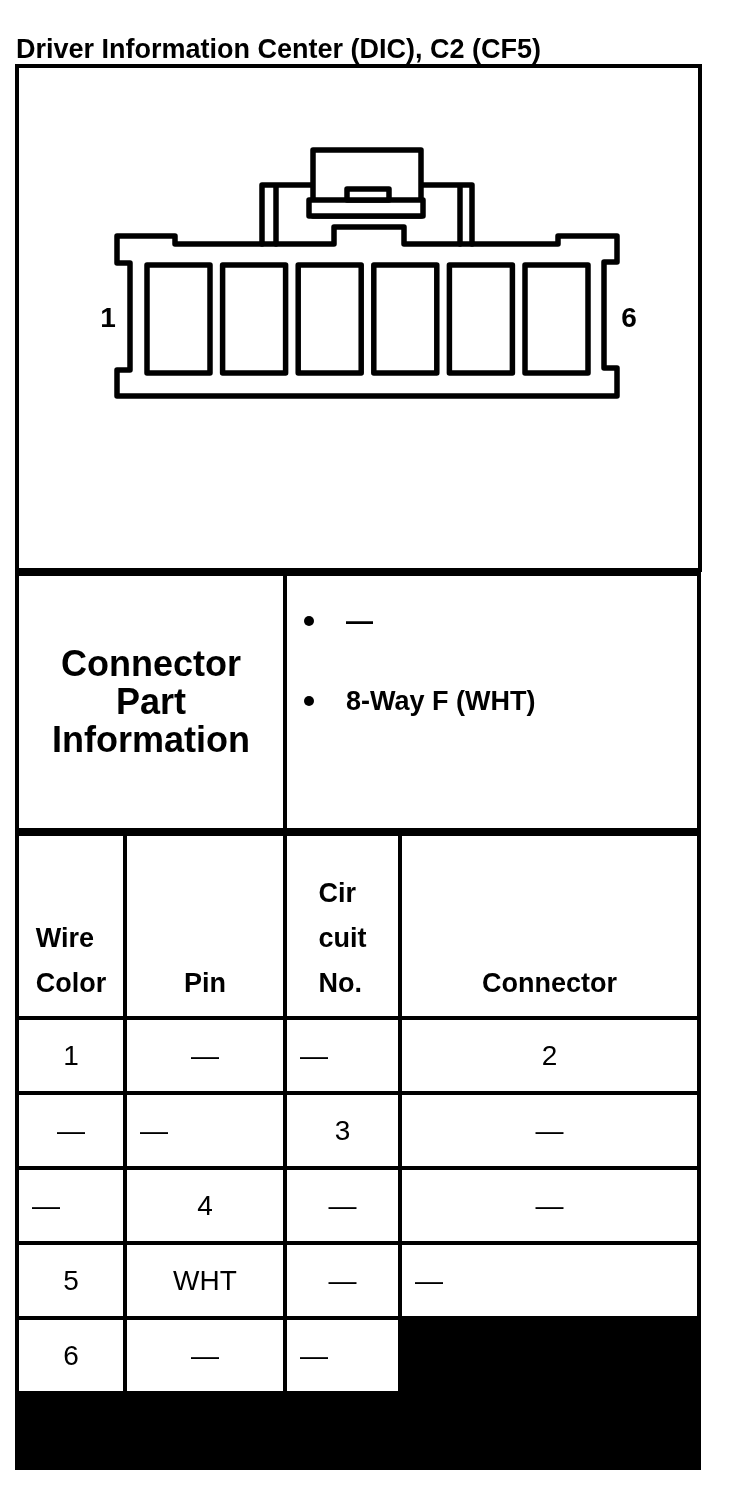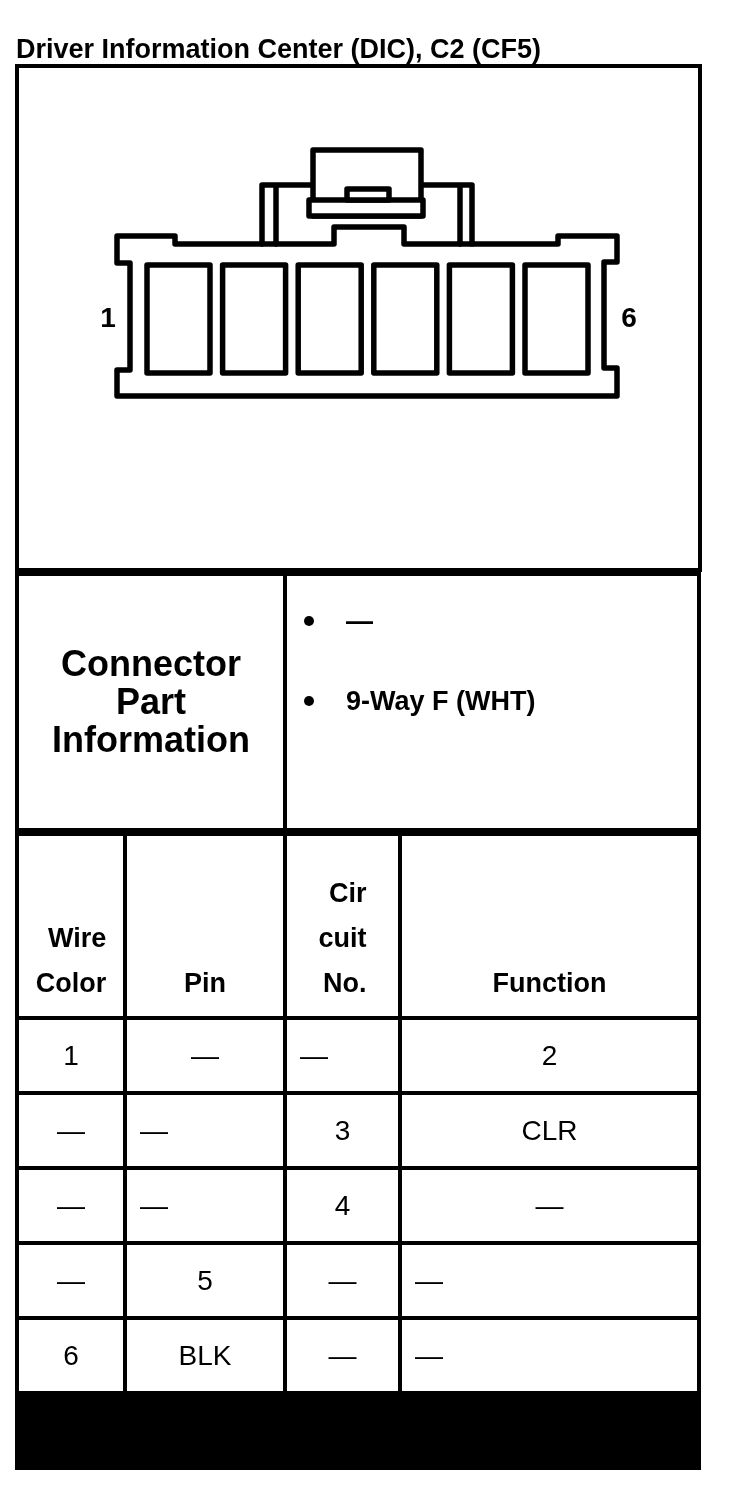--- a/index.html
+++ b/index.html
@@ -43,21 +43,21 @@
   .pintable{
     position:absolute;left:15px;top:832px;width:686px;height:638px;
     background:#000;display:grid;
     grid-template-columns:104px 156px 111px 295px;
     grid-template-rows:180px repeat(6,71px);
     gap:4px;padding:4px;box-sizing:border-box;
   }
   .pintable .cell{background:#fff;box-sizing:border-box;}
   .hdr{
     display:flex;flex-direction:column;justify-content:flex-end;align-items:center;
-    text-align:right;font-size:27px;font-weight:bold;line-height:45px;
+    text-align:left;font-size:27px;font-weight:bold;line-height:45px;
     white-space:pre-line;padding-bottom:10px;
   }
   .val{display:flex;align-items:center;justify-content:center;font-size:28px;}
   .val.left{justify-content:flex-start;padding-left:13px;}
 </style>
 </head>
 <body>
 
 <div class="page">
 
@@ -97,54 +97,53 @@
     <div class="cell pi-label">
       <div class="wrap">Connector Part Information</div>
     </div>
     <div class="cell pi-items">
       <div class="bullet-item">
         <span class="bullet-dot"></span>
         <span class="bullet-text">—</span>
       </div>
       <div class="bullet-item">
         <span class="bullet-dot"></span>
-        <span class="bullet-text">9-Way F (WHT)</span>
+        <span class="bullet-text">8-Way F (WHT)</span>
       </div>
     </div>
   </div>
 
   <div class="pintable">
     <div class="cell hdr">Wire
 Color</div>
     <div class="cell hdr">Pin</div>
     <div class="cell hdr">Cir
 cuit
 No.</div>
-    <div class="cell hdr">Function</div>
+    <div class="cell hdr">Connector</div>
 
     <div class="cell val">1</div>
     <div class="cell val">—</div>
     <div class="cell val left">—</div>
 
     <div class="cell val">2</div>
     <div class="cell val">—</div>
     <div class="cell val left">—</div>
 
     <div class="cell val">3</div>
-    <div class="cell val">CLR</div>
     <div class="cell val">—</div>
     <div class="cell val left">—</div>
 
     <div class="cell val">4</div>
     <div class="cell val">—</div>
     <div class="cell val">—</div>
 
     <div class="cell val">5</div>
+    <div class="cell val">WHT</div>
     <div class="cell val">—</div>
     <div class="cell val left">—</div>
 
     <div class="cell val">6</div>
-    <div class="cell val">BLK</div>
     <div class="cell val">—</div>
     <div class="cell val left">—</div>
   </div>
 
 </div>
 
 </body></html>

